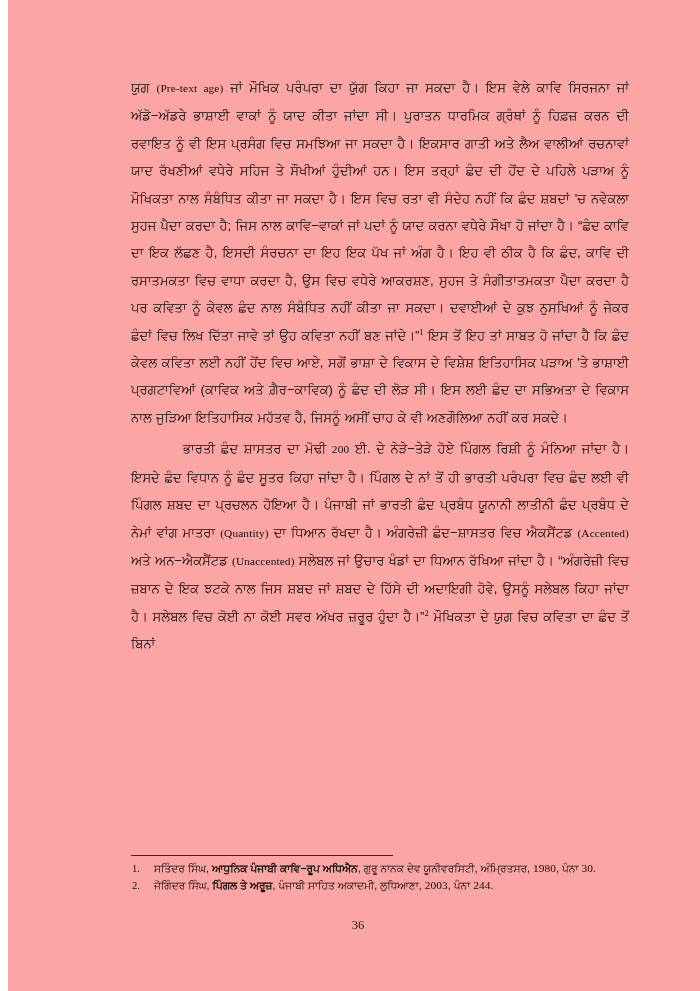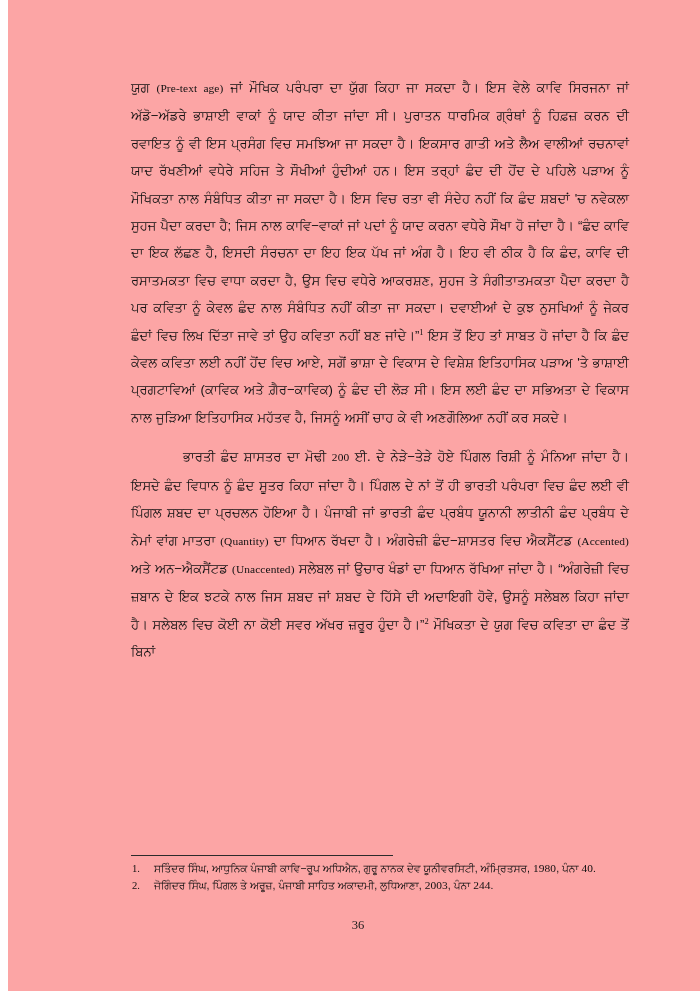--- a/index.html
+++ b/index.html
@@ -38,21 +38,21 @@
     line-height: 27.4px;
     text-align: justify;
     text-justify: inter-word;
     word-spacing: 0.5px;
     color: #111;
     font-weight: 400;
   }
 
   p.body-para.indent {
     text-indent: 52px;
-    margin-top: 12px;
+    margin-top: 4px;
   }
 
   .latin {
     font-family: "Liberation Serif", "DejaVu Serif", serif;
     font-size: 11.4px;
     letter-spacing: 0.1px;
   }
 
   sup.fnref {
     font-size: 8.5px;
@@ -86,21 +86,21 @@
     font-size: 10.6px;
     width: 22px;
     flex: 0 0 22px;
     text-align: left;
     padding-left: 1px;
   }
   .fn-text {
     flex: 1 1 auto;
   }
   .fn-text b {
-    font-weight: 400;
+    font-weight: 700;
   }
 
   
   .page-number {
     position: absolute;
     left: 0;
     top: 918px;
     width: 700px;
     text-align: center;
     font-family: "Liberation Serif", "DejaVu Serif", serif;
@@ -116,21 +116,21 @@
   <div class="text-block">
     <p class="body-para"><span>ਯੁਗ </span><span class="latin">(Pre-text age)</span><span> ਜਾਂ ਮੌਖਿਕ ਪਰੰਪਰਾ ਦਾ ਯੁੱਗ ਕਿਹਾ ਜਾ ਸਕਦਾ ਹੈ। ਇਸ ਵੇਲੇ ਕਾਵਿ ਸਿਰਜਨਾ ਜਾਂ ਅੱਡੋ−ਅੱਡਰੇ ਭਾਸ਼ਾਈ ਵਾਕਾਂ ਨੂੰ ਯਾਦ ਕੀਤਾ ਜਾਂਦਾ ਸੀ। ਪੁਰਾਤਨ ਧਾਰਮਿਕ ਗ੍ਰੰਥਾਂ ਨੂੰ ਹਿਫ਼ਜ਼ ਕਰਨ ਦੀ ਰਵਾਇਤ ਨੂੰ ਵੀ ਇਸ ਪ੍ਰਸੰਗ ਵਿਚ ਸਮਝਿਆ ਜਾ ਸਕਦਾ ਹੈ। ਇਕਸਾਰ ਗਾਤੀ ਅਤੇ ਲੈਅ ਵਾਲੀਆਂ ਰਚਨਾਵਾਂ ਯਾਦ ਰੱਖਣੀਆਂ ਵਧੇਰੇ ਸਹਿਜ ਤੇ ਸੌਖੀਆਂ ਹੁੰਦੀਆਂ ਹਨ। ਇਸ ਤਰ੍ਹਾਂ ਛੰਦ ਦੀ ਹੋਂਦ ਦੇ ਪਹਿਲੇ ਪੜਾਅ ਨੂੰ ਮੌਖਿਕਤਾ ਨਾਲ ਸੰਬੰਧਿਤ ਕੀਤਾ ਜਾ ਸਕਦਾ ਹੈ। ਇਸ ਵਿਚ ਰਤਾ ਵੀ ਸੰਦੇਹ ਨਹੀਂ ਕਿ ਛੰਦ ਸ਼ਬਦਾਂ 'ਚ ਨਵੇਕਲਾ ਸੁਹਜ ਪੈਦਾ ਕਰਦਾ ਹੈ; ਜਿਸ ਨਾਲ ਕਾਵਿ−ਵਾਕਾਂ ਜਾਂ ਪਦਾਂ ਨੂੰ ਯਾਦ ਕਰਨਾ ਵਧੇਰੇ ਸੌਖਾ ਹੋ ਜਾਂਦਾ ਹੈ। “ਛੰਦ ਕਾਵਿ ਦਾ ਇਕ ਲੱਛਣ ਹੈ, ਇਸਦੀ ਸੰਰਚਨਾ ਦਾ ਇਹ ਇਕ ਪੱਖ ਜਾਂ ਅੰਗ ਹੈ। ਇਹ ਵੀ ਠੀਕ ਹੈ ਕਿ ਛੰਦ, ਕਾਵਿ ਦੀ ਰਸਾਤਮਕਤਾ ਵਿਚ ਵਾਧਾ ਕਰਦਾ ਹੈ, ਉਸ ਵਿਚ ਵਧੇਰੇ ਆਕਰਸ਼ਣ, ਸੁਹਜ ਤੇ ਸੰਗੀਤਾਤਮਕਤਾ ਪੈਦਾ ਕਰਦਾ ਹੈ ਪਰ ਕਵਿਤਾ ਨੂੰ ਕੇਵਲ ਛੰਦ ਨਾਲ ਸੰਬੰਧਿਤ ਨਹੀਂ ਕੀਤਾ ਜਾ ਸਕਦਾ। ਦਵਾਈਆਂ ਦੇ ਕੁਝ ਨੁਸਖਿਆਂ ਨੂੰ ਜੇਕਰ ਛੰਦਾਂ ਵਿਚ ਲਿਖ ਦਿੱਤਾ ਜਾਵੇ ਤਾਂ ਉਹ ਕਵਿਤਾ ਨਹੀਂ ਬਣ ਜਾਂਦੇ।”</span><sup class="fnref">1</sup><span> ਇਸ ਤੋਂ ਇਹ ਤਾਂ ਸਾਬਤ ਹੋ ਜਾਂਦਾ ਹੈ ਕਿ ਛੰਦ ਕੇਵਲ ਕਵਿਤਾ ਲਈ ਨਹੀਂ ਹੋਂਦ ਵਿਚ ਆਏ, ਸਗੋਂ ਭਾਸ਼ਾ ਦੇ ਵਿਕਾਸ ਦੇ ਵਿਸ਼ੇਸ਼ ਇਤਿਹਾਸਿਕ ਪੜਾਅ 'ਤੇ ਭਾਸ਼ਾਈ ਪ੍ਰਗਟਾਵਿਆਂ (ਕਾਵਿਕ ਅਤੇ ਗ਼ੈਰ−ਕਾਵਿਕ) ਨੂੰ ਛੰਦ ਦੀ ਲੋੜ ਸੀ। ਇਸ ਲਈ ਛੰਦ ਦਾ ਸਭਿਅਤਾ ਦੇ ਵਿਕਾਸ ਨਾਲ ਜੁੜਿਆ ਇਤਿਹਾਸਿਕ ਮਹੱਤਵ ਹੈ, ਜਿਸਨੂੰ ਅਸੀਂ ਚਾਹ ਕੇ ਵੀ ਅਣਗੌਲਿਆ ਨਹੀਂ ਕਰ ਸਕਦੇ।</span></p>
     <p class="body-para indent"><span>ਭਾਰਤੀ ਛੰਦ ਸ਼ਾਸਤਰ ਦਾ ਮੋਢੀ </span><span class="latin">200</span><span> ਈ. ਦੇ ਨੇੜੇ−ਤੇੜੇ ਹੋਏ ਪਿੰਗਲ ਰਿਸ਼ੀ ਨੂੰ ਮੰਨਿਆ ਜਾਂਦਾ ਹੈ। ਇਸਦੇ ਛੰਦ ਵਿਧਾਨ ਨੂੰ ਛੰਦ ਸੂਤਰ ਕਿਹਾ ਜਾਂਦਾ ਹੈ। ਪਿੰਗਲ ਦੇ ਨਾਂ ਤੋਂ ਹੀ ਭਾਰਤੀ ਪਰੰਪਰਾ ਵਿਚ ਛੰਦ ਲਈ ਵੀ ਪਿੰਗਲ ਸ਼ਬਦ ਦਾ ਪ੍ਰਚਲਨ ਹੋਇਆ ਹੈ। ਪੰਜਾਬੀ ਜਾਂ ਭਾਰਤੀ ਛੰਦ ਪ੍ਰਬੰਧ ਯੂਨਾਨੀ ਲਾਤੀਨੀ ਛੰਦ ਪ੍ਰਬੰਧ ਦੇ ਨੇਮਾਂ ਵਾਂਗ ਮਾਤਰਾ </span><span class="latin">(Quantity)</span><span> ਦਾ ਧਿਆਨ ਰੱਖਦਾ ਹੈ। ਅੰਗਰੇਜ਼ੀ ਛੰਦ−ਸ਼ਾਸਤਰ ਵਿਚ ਐਕਸੈਂਟਡ </span><span class="latin">(Accented)</span><span> ਅਤੇ ਅਨ−ਐਕਸੈਂਟਡ </span><span class="latin">(Unaccented)</span><span> ਸਲੇਬਲ ਜਾਂ ਉਚਾਰ ਖੰਡਾਂ ਦਾ ਧਿਆਨ ਰੱਖਿਆ ਜਾਂਦਾ ਹੈ। “ਅੰਗਰੇਜ਼ੀ ਵਿਚ ਜ਼ਬਾਨ ਦੇ ਇਕ ਝਟਕੇ ਨਾਲ ਜਿਸ ਸ਼ਬਦ ਜਾਂ ਸ਼ਬਦ ਦੇ ਹਿੱਸੇ ਦੀ ਅਦਾਇਗੀ ਹੋਵੇ, ਉਸਨੂੰ ਸਲੇਬਲ ਕਿਹਾ ਜਾਂਦਾ ਹੈ। ਸਲੇਬਲ ਵਿਚ ਕੋਈ ਨਾ ਕੋਈ ਸਵਰ ਅੱਖਰ ਜ਼ਰੂਰ ਹੁੰਦਾ ਹੈ।”</span><sup class="fnref">2</sup><span> ਮੌਖਿਕਤਾ ਦੇ ਯੁਗ ਵਿਚ ਕਵਿਤਾ ਦਾ ਛੰਦ ਤੋਂ ਬਿਨਾਂ</span></p>
   </div>
 
   <div class="footnotes">
     <div class="fn-rule"></div>
     <div class="fn-list">
         <div class="fn-item">
           <div class="fn-num">1.</div>
-          <div class="fn-text"><span>ਸਤਿੰਦਰ ਸਿੰਘ, </span><b>ਆਧੁਨਿਕ ਪੰਜਾਬੀ ਕਾਵਿ−ਰੂਪ ਅਧਿਐਨ</b><span>, ਗੁਰੂ ਨਾਨਕ ਦੇਵ ਯੂਨੀਵਰਸਿਟੀ, ਅੰਮ੍ਰਿਤਸਰ, </span><span class="latin">1980</span><span>, ਪੰਨਾ </span><span class="latin">40.</span></div>
+          <div class="fn-text"><span>ਸਤਿੰਦਰ ਸਿੰਘ, </span><b>ਆਧੁਨਿਕ ਪੰਜਾਬੀ ਕਾਵਿ−ਰੂਪ ਅਧਿਐਨ</b><span>, ਗੁਰੂ ਨਾਨਕ ਦੇਵ ਯੂਨੀਵਰਸਿਟੀ, ਅੰਮ੍ਰਿਤਸਰ, </span><span class="latin">1980</span><span>, ਪੰਨਾ </span><span class="latin">30.</span></div>
         </div>
         <div class="fn-item">
           <div class="fn-num">2.</div>
           <div class="fn-text"><span>ਜੋਗਿੰਦਰ ਸਿੰਘ, </span><b>ਪਿੰਗਲ ਤੇ ਅਰੂਜ਼</b><span>, ਪੰਜਾਬੀ ਸਾਹਿਤ ਅਕਾਦਮੀ, ਲੁਧਿਆਣਾ, </span><span class="latin">2003</span><span>, ਪੰਨਾ </span><span class="latin">244.</span></div>
         </div>
       </div>
   </div>
 
   <div class="page-number">36</div>
 

